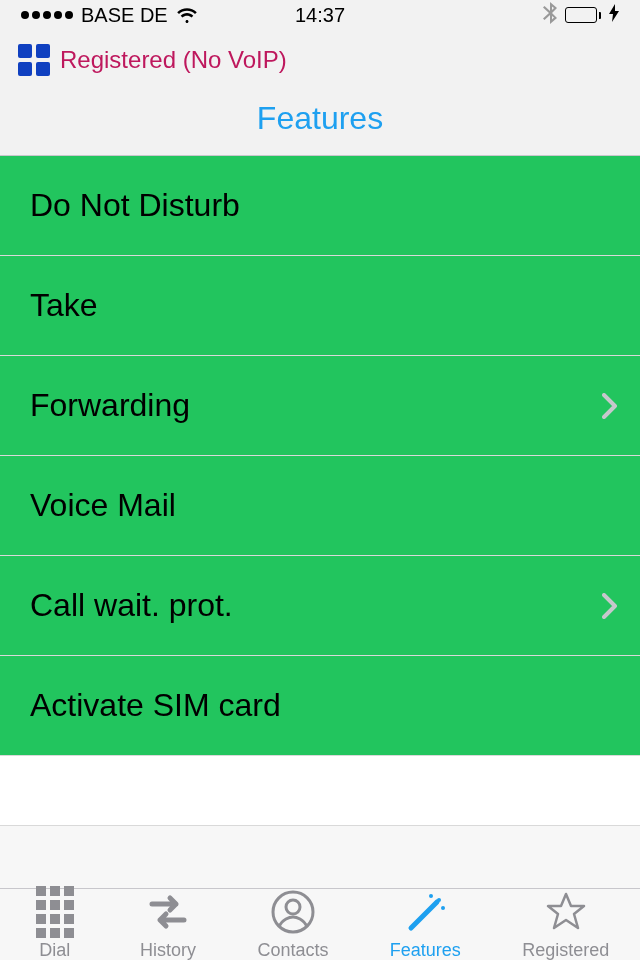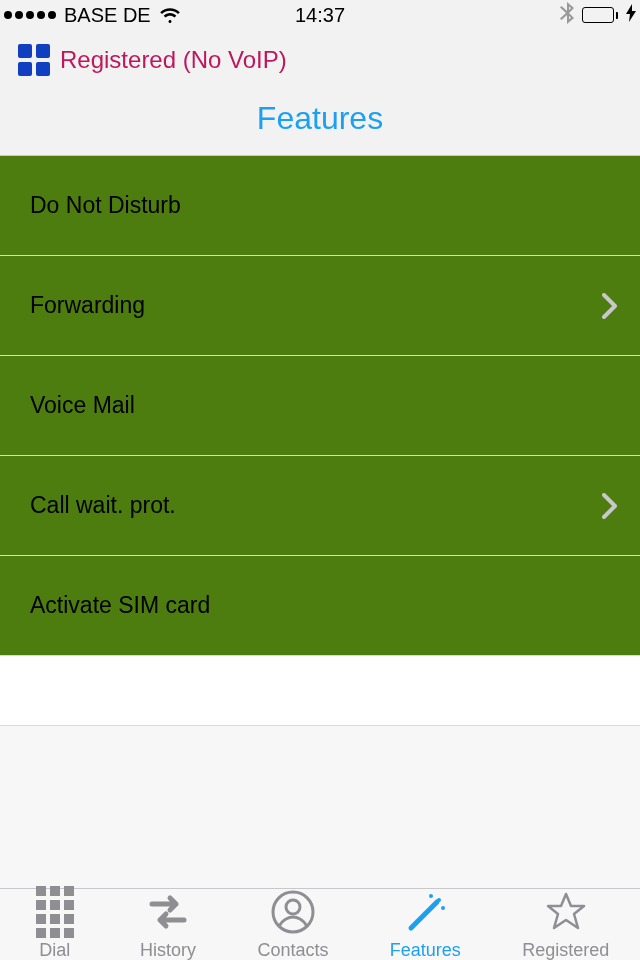--- a/index.html
+++ b/index.html
@@ -10,21 +10,21 @@
       background: #f7f7f7;
       display: flex;
       flex-direction: column;
       overflow: hidden;
     }
     
     .status-bar {
       height: 30px;
       display: flex;
       align-items: center;
-      padding: 0 4px;
+      padding: 0 21px;
       font-size: 20px;
       font-weight: 400;
       position: relative;
       background: #f2f2f2;
     }
     .status-left { display: flex; align-items: center; gap: 8px; }
     .signal-dots { display: flex; gap: 3px; }
     .signal-dot { width: 8px; height: 8px; border-radius: 50%; background: #000; }
     .carrier { font-size: 20px; }
     .wifi-icon svg { display: block; }
@@ -47,23 +47,23 @@
 
     
     .list { background: #fff; flex: 0 0 auto; }
     .row {
       display: flex;
       align-items: center;
       justify-content: space-between;
       padding: 0 22px 0 30px;
       height: 100px;
       border-bottom: 1px solid #d9d9d9;
-      font-size: 23px;
+      font-size: 32px;
       color: #000;
-      background: #4d7c0f;
+      background: #22c55e;
     }
     .row .label { }
     .chevron { color: #c7c7cc; }
     .chevron svg { display: block; }
     .list-bottom-gap { height: 70px; border-bottom: 1px solid #d9d9d9; background:#fff; }
 
     
     .tabbar {
       margin-top: auto;
       height: 72px;
@@ -129,20 +129,23 @@
     <span class="reg-text">Registered (No VoIP)</span>
   </div>
   <div class="page-title">Features</div>
 </div>
 
 <div class="list">
   <div class="row">
     <span class="label">Do Not Disturb</span>
   </div>
   <div class="row">
+    <span class="label">Take</span>
+  </div>
+  <div class="row">
     <span class="label">Forwarding</span>
     <span class="chevron">
       <svg width="16" height="26" viewBox="0 0 16 26">
           <path d="M2 2l11 11L2 24" stroke="#c7c7cc" stroke-width="4" fill="none" stroke-linecap="round" stroke-linejoin="round"></path>
         </svg>
     </span>
   </div>
   <div class="row">
     <span class="label">Voice Mail</span>
   </div>

